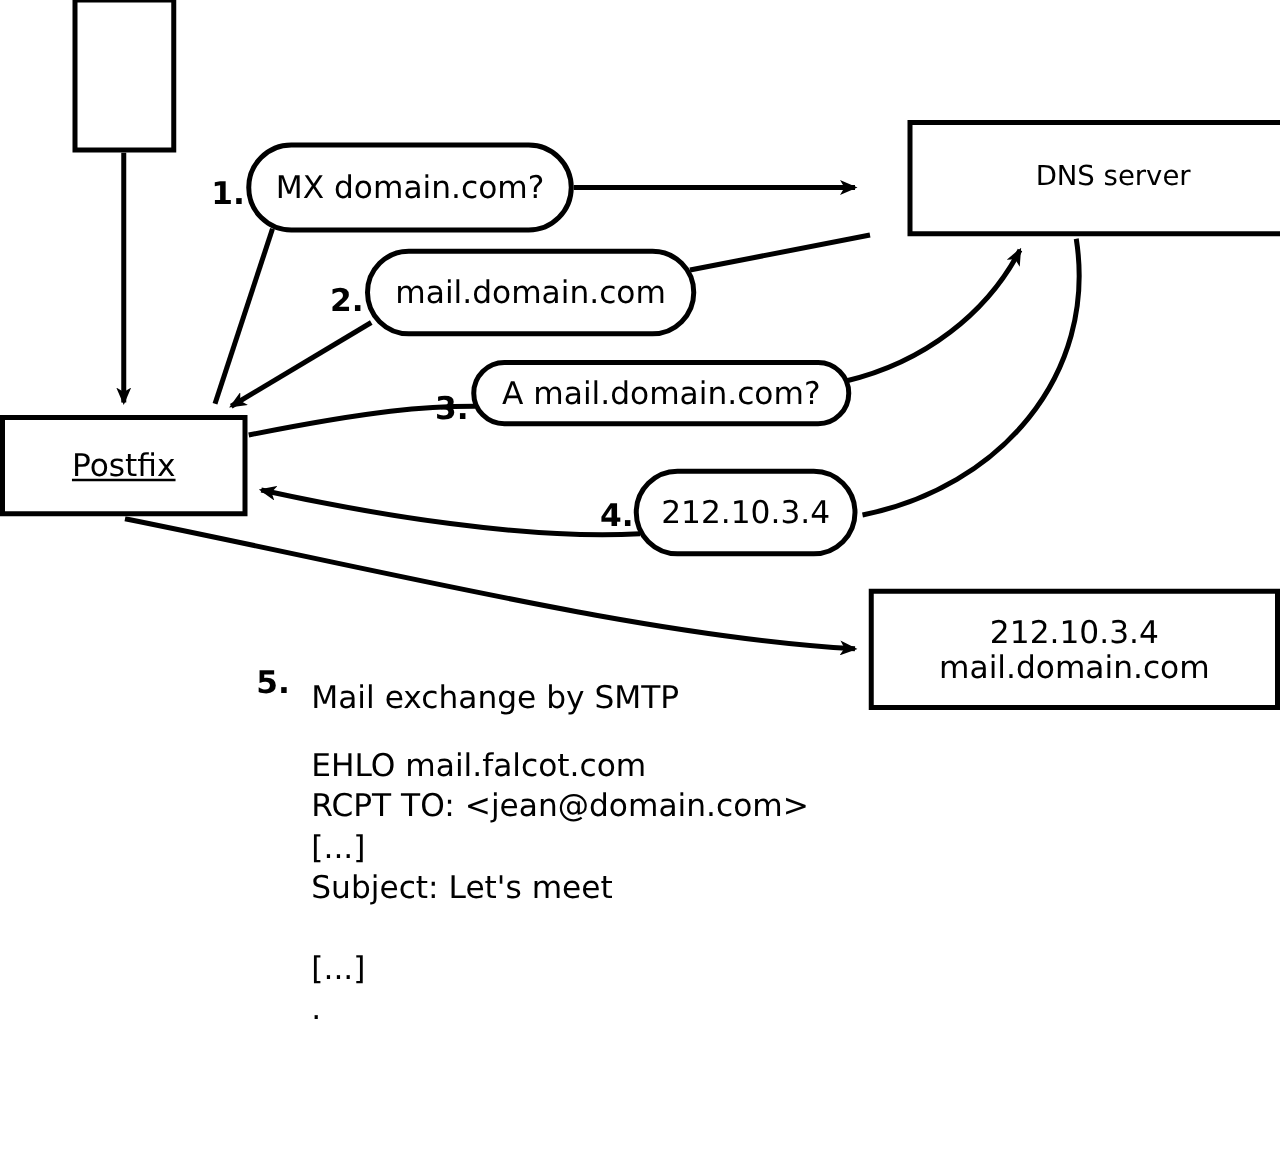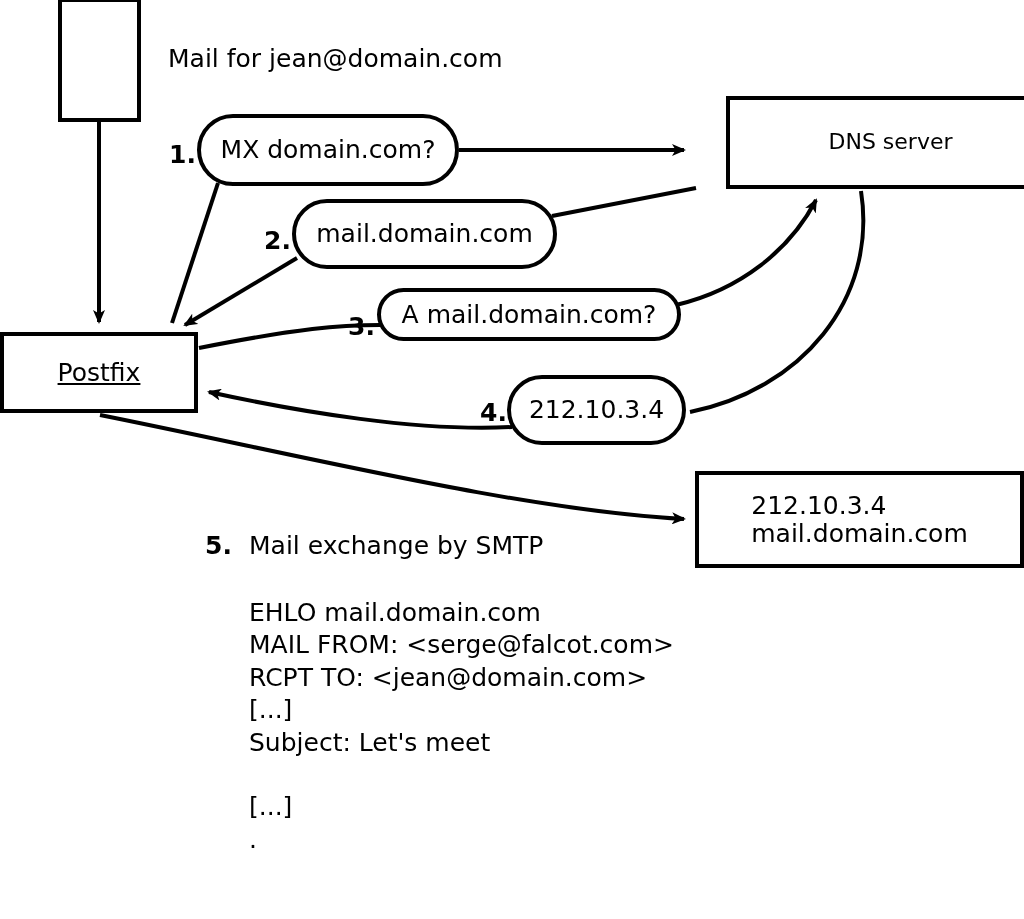--- a/index.html
+++ b/index.html
@@ -25,21 +25,21 @@
     height: 919px;
   }
   .node {
     position: absolute;
     box-sizing: border-box;
     background: #ffffff;
     border: 4px solid #000000;
     display: flex;
     align-items: center;
     justify-content: center;
-    text-align: left;
+    text-align: center;
     color: #000000;
     z-index: 3;
   }
   .rect-node {
     border-radius: 0;
   }
   .bubble-node {
     border-radius: 999px;
     padding: 0 26px;
   }
@@ -62,21 +62,21 @@
   }
   #client-box { left: 58px; top: -2px; width: 83px; height: 124px; }
   #postfix-box { left: 0px; top: 332px; width: 198px; height: 81px; font-size: 25px; text-decoration: underline; }
   #dns-box { left: 726px; top: 96px; width: 329px; height: 93px; font-size: 22px; }
   #mailserver-box { left: 695px; top: 471px; width: 329px; height: 97px; font-size: 25px; }
   #bubble-1 { left: 197px; top: 114px; width: 262px; height: 72px; font-size: 25px; }
   #bubble-2 { left: 292px; top: 199px; width: 265px; height: 70px; font-size: 25px; }
   #bubble-3 { left: 377px; top: 288px; width: 304px; height: 53px; font-size: 25px; }
   #bubble-4 { left: 507px; top: 375px; width: 179px; height: 70px; font-size: 25px; }
   #headline { left: 168px; top: 44px; font-size: 25px; }
-  #smtp-title { left: 249px; top: 531px; font-size: 25px; }
+  #smtp-title { left: 249px; top: 543px; font-size: 25px; }
   #smtp-body { left: 249px; top: 597px; font-size: 25px; line-height: 32.4px; }
   #num-1 { left: 169px; top: 140px; font-size: 25px; }
   #num-2 { left: 264px; top: 226px; font-size: 25px; }
   #num-3 { left: 348px; top: 312px; font-size: 25px; }
   #num-4 { left: 480px; top: 398px; font-size: 25px; }
   #num-5 { left: 205px; top: 531px; font-size: 25px; }
 </style>
 </head>
 <body>
 
@@ -103,21 +103,20 @@
     <path d="M861,191 C878,300 800,390 690,412" fill="none" stroke="#000000" stroke-width="4"></path>
     <path d="M512,427 C420,432 300,412 209,392" fill="none" stroke="#000000" stroke-width="4" marker-end="url(#ah)"></path>
 
     <path d="M100,415 C300,455 520,510 684,519" fill="none" stroke="#000000" stroke-width="4" marker-end="url(#ah)"></path>
   </svg>
 
   <div class="node rect-node" id="client-box">
     <span class="node-text"></span>
   </div>
 
-  <div class="plain-text" id="headline">Mail for jean@domain.com</div>
 
   <div class="node rect-node" id="postfix-box">
     <span class="node-text">Postfix</span>
   </div>
 
   <div class="node rect-node" id="dns-box">
     <span class="node-text">DNS server</span>
   </div>
 
   <div class="node rect-node" id="mailserver-box">
@@ -138,15 +137,15 @@
   </div>
 
   <div class="step-num" id="num-1">1.</div>
   <div class="step-num" id="num-2">2.</div>
   <div class="step-num" id="num-3">3.</div>
   <div class="step-num" id="num-4">4.</div>
   <div class="step-num" id="num-5">5.</div>
 
   <div class="plain-text" id="smtp-title">Mail exchange by SMTP</div>
 
-  <div class="plain-text" id="smtp-body"><div>EHLO mail.domain.com</div><div>MAIL FROM: &lt;serge@falcot.com&gt;</div><div>RCPT TO: &lt;jean@domain.com&gt;</div><div>[...]</div><div>Subject: Let's meet</div><div>&nbsp;</div><div>[...]</div><div>.</div></div>
+  <div class="plain-text" id="smtp-body"><div>EHLO mail.falcot.com</div><div>RCPT TO: &lt;jean@domain.com&gt;</div><div>[...]</div><div>Subject: Let's meet</div><div>&nbsp;</div><div>[...]</div><div>.</div></div>
 
 </div>
 
 </body></html>

